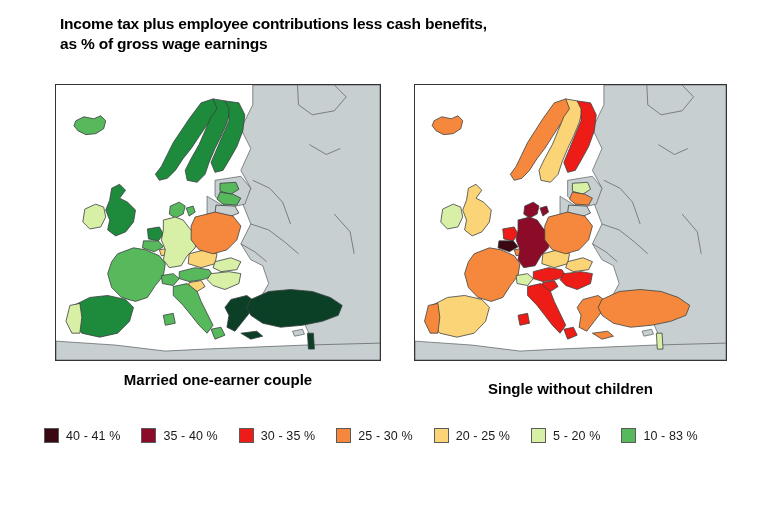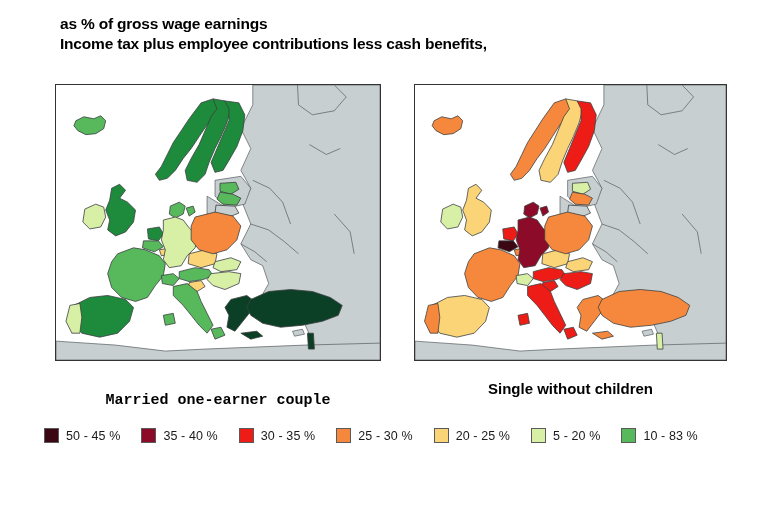--- a/index.html
+++ b/index.html
@@ -30,21 +30,21 @@
   #map-left{ left:55px; top:84px; width:326px; height:277px; }
   #map-right{ left:414px; top:84px; width:313px; height:277px; }
   .map-frame svg{ display:block; width:100%; height:100%; }
   .caption{
     position:absolute;
     text-align:center;
     font-size:15px;
     font-weight:bold;
     line-height:1.22;
   }
-  #caption-left{ left:55px; top:392px; width:326px;font-family:Liberation Mono, monospace; }
+  #caption-left{ left:55px; top:371px; width:326px; }
   #caption-right{ left:414px; top:380px; width:313px; }
 
   #legend{
     position:absolute;
     left:44px; top:428px;
     width:706px;
   }
   .legend-row{
     display:flex;
     align-items:center;
@@ -70,22 +70,22 @@
   }
   .nodata{fill:#c8cfd1;}
   .blank{fill:#ffffff;}
   .bd{stroke:#555b5d;stroke-width:0.7;}
   .bd2{stroke:#3a3f40;stroke-width:0.8;}
 </style>
 </head>
 <body>
 
 <div id="title">
+  <div>Income tax plus employee contributions less cash benefits,</div>
   <div>as % of gross wage earnings</div>
-  <div>Income tax plus employee contributions less cash benefits,</div>
 </div>
 
 <div class="map-frame" id="map-left">
 <svg viewBox="0 0 326 277" preserveAspectRatio="none">
   <rect x="0" y="0" width="326" height="277" class="blank"></rect>
 
   <g class="bd">
     <path class="nodata" d="M198,0 L326,0 L326,277 L255,277 L258,258 L250,240 L238,232 L214,229 L206,214 L214,200 L208,182 L196,176 L186,160 L196,140 L188,120 L196,104 L186,86 L196,64 L186,44 L198,20 Z"></path>
     <path class="nodata" d="M243,0 L280,0 L292,12 L280,26 L258,30 L244,20 Z"></path>
     <path class="nodata" d="M0,258 L60,262 L110,268 L150,266 L200,264 L250,262 L326,260 L326,277 L0,277 Z"></path>
@@ -253,21 +253,21 @@
   <div>Married one-earner couple</div>
 </div>
 <div class="caption" id="caption-right">
   <div>Single without children</div>
 </div>
 
 <div id="legend">
   <div class="legend-row">
     <div class="legend-item">
       <span class="swatch" style="background: rgb(59, 7, 18);"></span>
-      <span class="legend-label">50 - 45 %</span>
+      <span class="legend-label">40 - 41 %</span>
     </div>
     <div class="legend-item">
       <span class="swatch" style="background: rgb(140, 11, 40);"></span>
       <span class="legend-label">35 - 40 %</span>
     </div>
     <div class="legend-item">
       <span class="swatch" style="background: rgb(237, 28, 22);"></span>
       <span class="legend-label">30 - 35 %</span>
     </div>
     <div class="legend-item">

